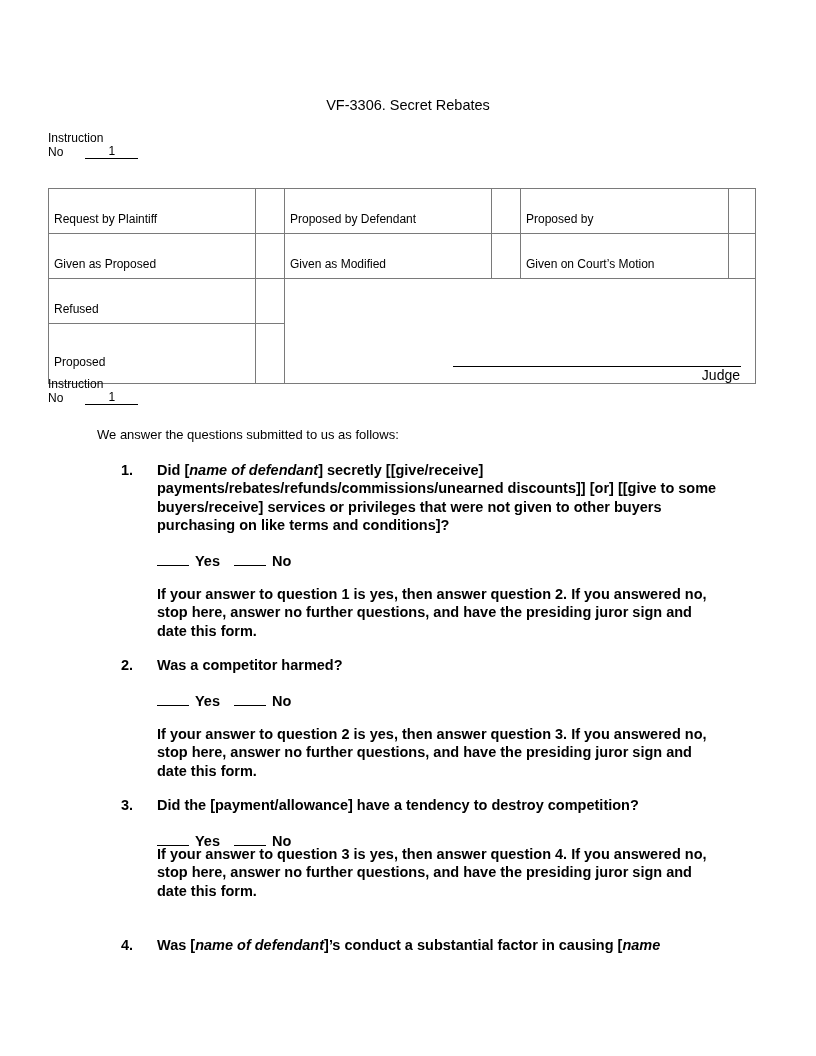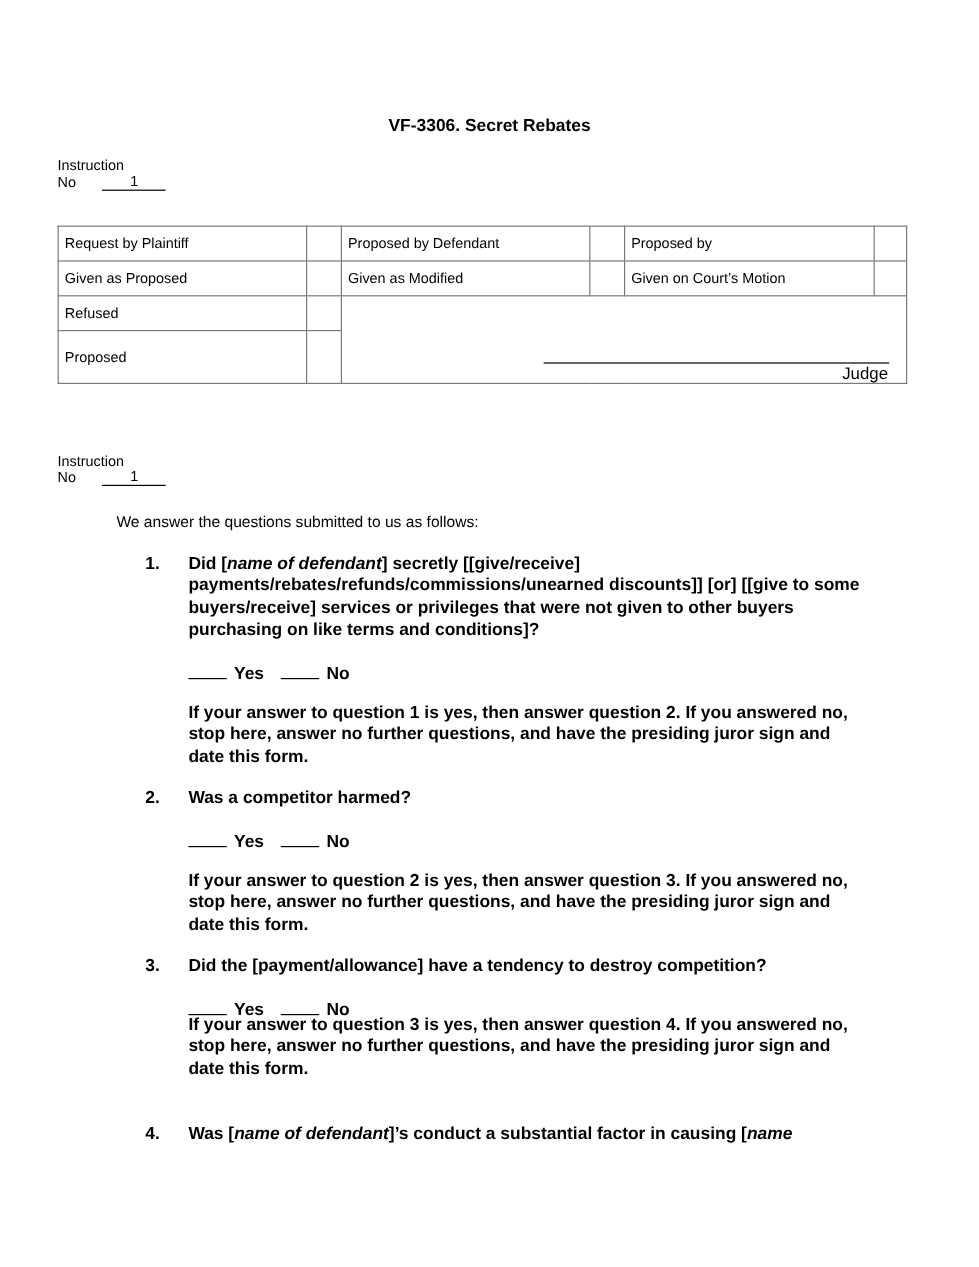--- a/index.html
+++ b/index.html
@@ -1,27 +1,27 @@
 <!DOCTYPE html>
 <html><head>
 <meta charset="utf-8">
 <style>
   html, body { margin: 0; padding: 0; background: #ffffff; }
   body { width: 816px; height: 1056px; position: relative; overflow: hidden;
          font-family: "Liberation Sans", sans-serif; color: #000; }
   .title { position: absolute; top: 97px; left: 0; width: 816px; text-align: center;
-           font-weight: bold; font-size: 14.5px; padding-left: 0; }
+           font-weight: normal; font-size: 14.5px; padding-left: 0; }
   .title span { position: relative; left: 0px; }
   .instr { position: absolute; left: 48px; font-size: 12px; line-height: 14px; }
   .instr .no-row { display: flex; }
   .instr .no-val { display: inline-block; width: 53px; border-bottom: 1px solid #000;
                    text-align: center; margin-left: 22px; line-height: 13px; }
   table.grid { position: absolute; top: 188px; left: 48px; border-collapse: collapse;
                font-size: 12px; }
-  table.grid td { border: 1px solid #7a7a7a; padding: 0 0 0 5px; vertical-align: middle; }
+  table.grid td { border: 1px solid #7a7a7a; padding: 16px 0 0 5px; vertical-align: middle; }
   .c-lbl1 { width: 201px; }
   .c-box { width: 28px; padding: 0 !important; }
   .c-lbl2 { width: 201px; }
   .c-lbl3 { width: 202px; }
   .c-box3 { width: 26px; padding: 0 !important; }
   tr.r1 td, tr.r2 td, tr.r3 td { height: 28px; }
   tr.r4 td { height: 43px; }
   td.judge-cell { position: relative; }
   .judge-line { position: absolute; right: 14px; bottom: 16px; width: 288px;
                 border-top: 1px solid #000; }

